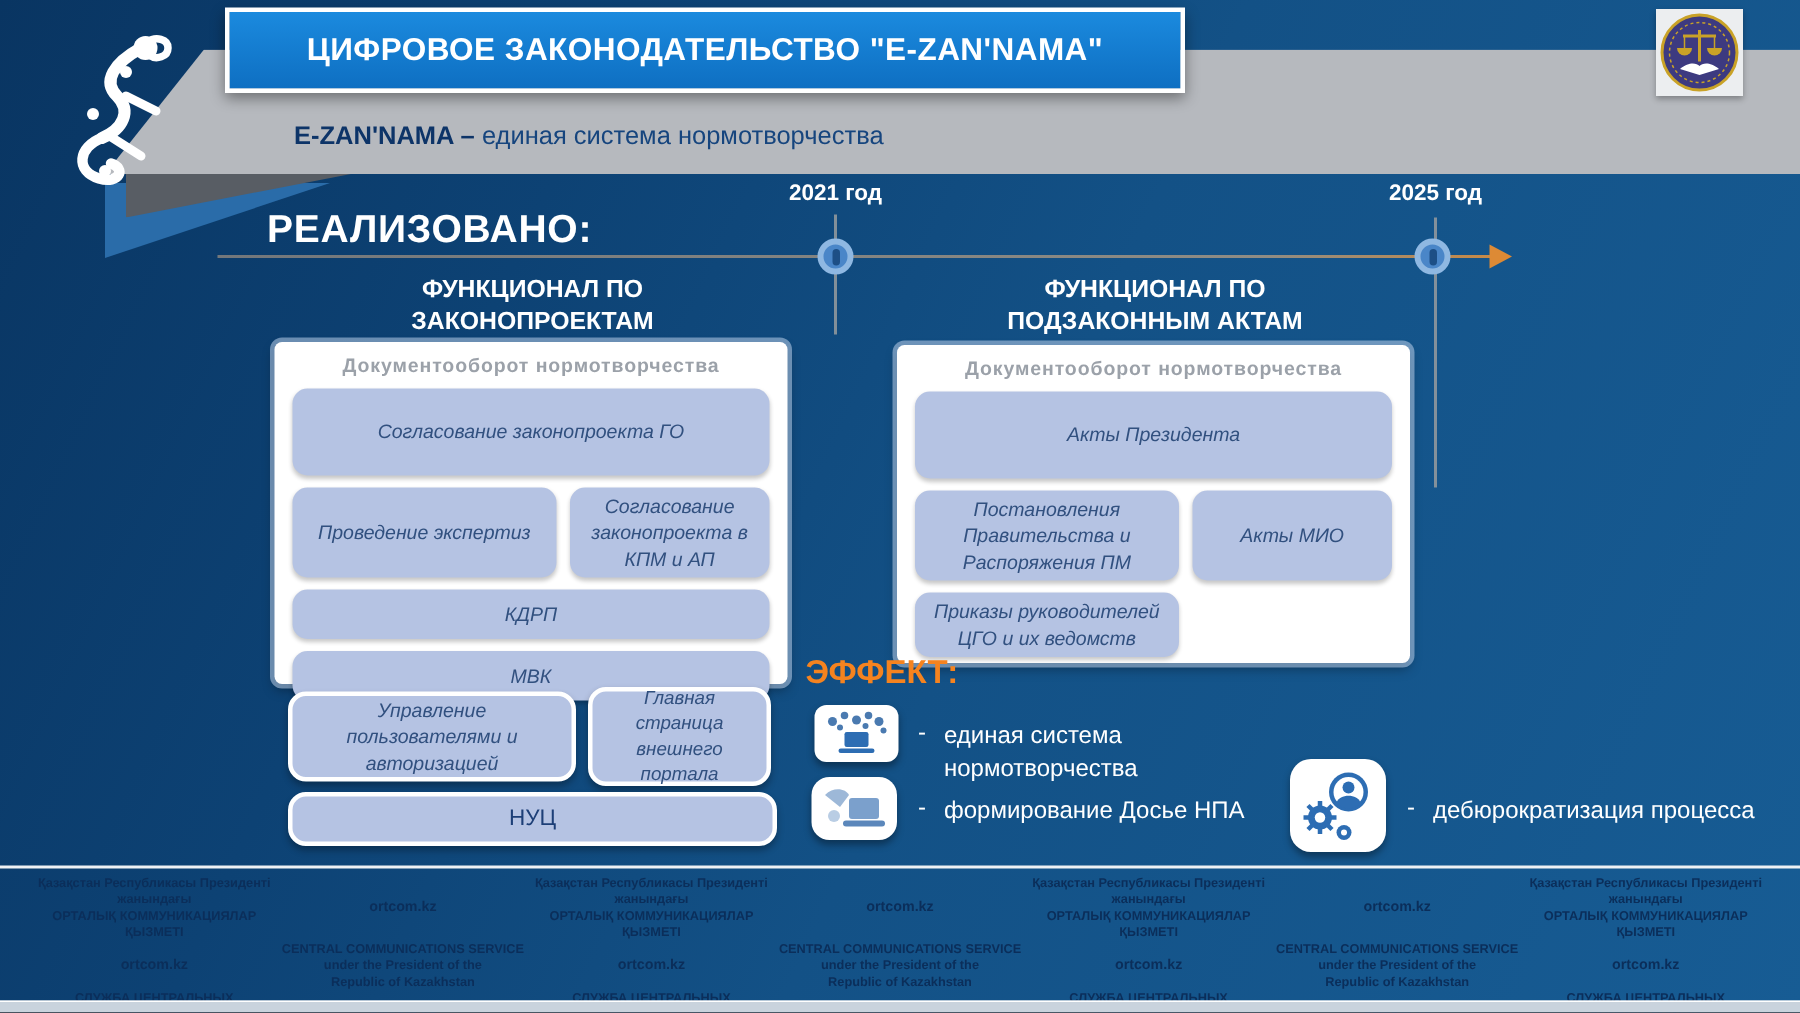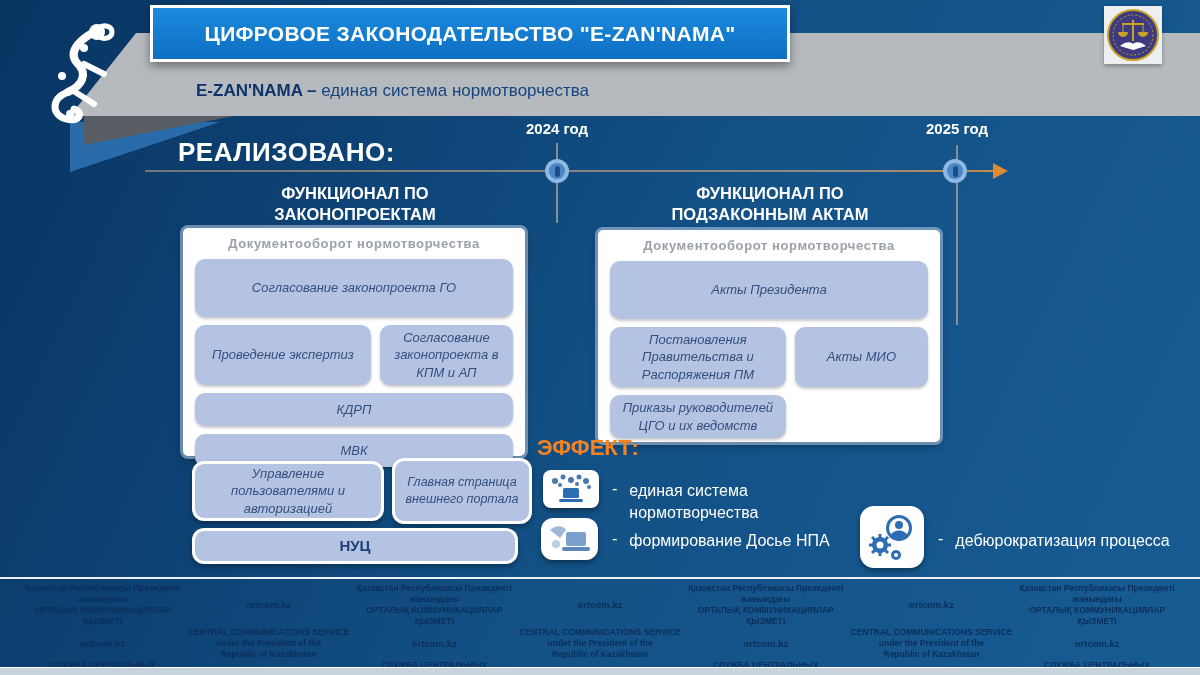--- a/index.html
+++ b/index.html
@@ -59,22 +59,22 @@
   .ibox{background:#b5c3e3;border-radius:10px;color:#31507f;font-style:italic;font-size:13px;
         line-height:1.35;display:flex;align-items:center;justify-content:center;text-align:center;
         padding:4px 10px;box-sizing:border-box;box-shadow:0 2px 3px rgba(0,0,0,.22);flex:1;}
   .h42{height:58px;flex:none;} .h60{min-height:60px;} .h74{min-height:74px;}
   
   .xbox{background:#b5c3e3;border:3px solid #fff;border-radius:12px;color:#31507f;
         font-style:italic;font-size:13px;line-height:1.35;display:flex;align-items:center;
         justify-content:center;text-align:center;box-sizing:border-box;padding:4px 8px;
         box-shadow:0 3px 5px rgba(0,0,0,.3);z-index:2;}
   .x-users{left:192px;top:461px;width:192px;height:60px;}
-  .x-portal{left:392px;top:458px;width:140px;height:66px;font-size:12.5px;}
-  .x-nuc{left:192px;top:528px;width:326px;height:36px;font-style:normal;font-weight:700;
+  .x-portal{left:392px;top:458px;width:122px;height:66px;font-size:12.5px;}
+  .x-nuc{left:192px;top:528px;width:326px;height:36px;font-style:normal;font-weight:400;
          font-size:15px;color:#1d3f77;}
   
   .effect-label{left:537px;top:435px;color:#f5831f;font-size:22px;font-weight:800;z-index:2;}
   .eicon{background:#fff;border-radius:8px;display:flex;align-items:center;justify-content:center;
         box-shadow:0 3px 5px rgba(0,0,0,.35);z-index:2;}
   .ei1{left:543px;top:470px;width:56px;height:38px;}
   .ei2{left:541px;top:518px;width:57px;height:42px;border-radius:12px;}
   .ei3{left:860px;top:506px;width:64px;height:62px;border-radius:14px;}
   .bullet{color:#fff;font-size:16px;display:flex;gap:12px;z-index:2;}
   .bullet .dash{flex:none;}
@@ -141,21 +141,21 @@
   <div class="abs tl-line"></div>
   <div class="abs tl-arrow"></div>
   <div class="abs tl-vline v2024"></div>
   <div class="abs tl-vline v2025"></div>
   <div class="abs tl-marker m2024">
       <i></i>
     </div>
   <div class="abs tl-marker m2025">
       <i></i>
     </div>
-  <div class="abs tl-year y2024">2024 год</div>
+  <div class="abs tl-year y2024">2021 год</div>
   <div class="abs tl-year y2025">2025 год</div>
 
   <div class="abs col-head ch-left">ФУНКЦИОНАЛ ПО
 ЗАКОНОПРОЕКТАМ</div>
   <div class="abs col-head ch-right">ФУНКЦИОНАЛ ПО
 ПОДЗАКОННЫМ АКТАМ</div>
 
   <div class="abs card card-left">
     <div class="card-header">Документооборот нормотворчества</div>
     <div class="ibox h42">Согласование законопроекта ГО</div>

